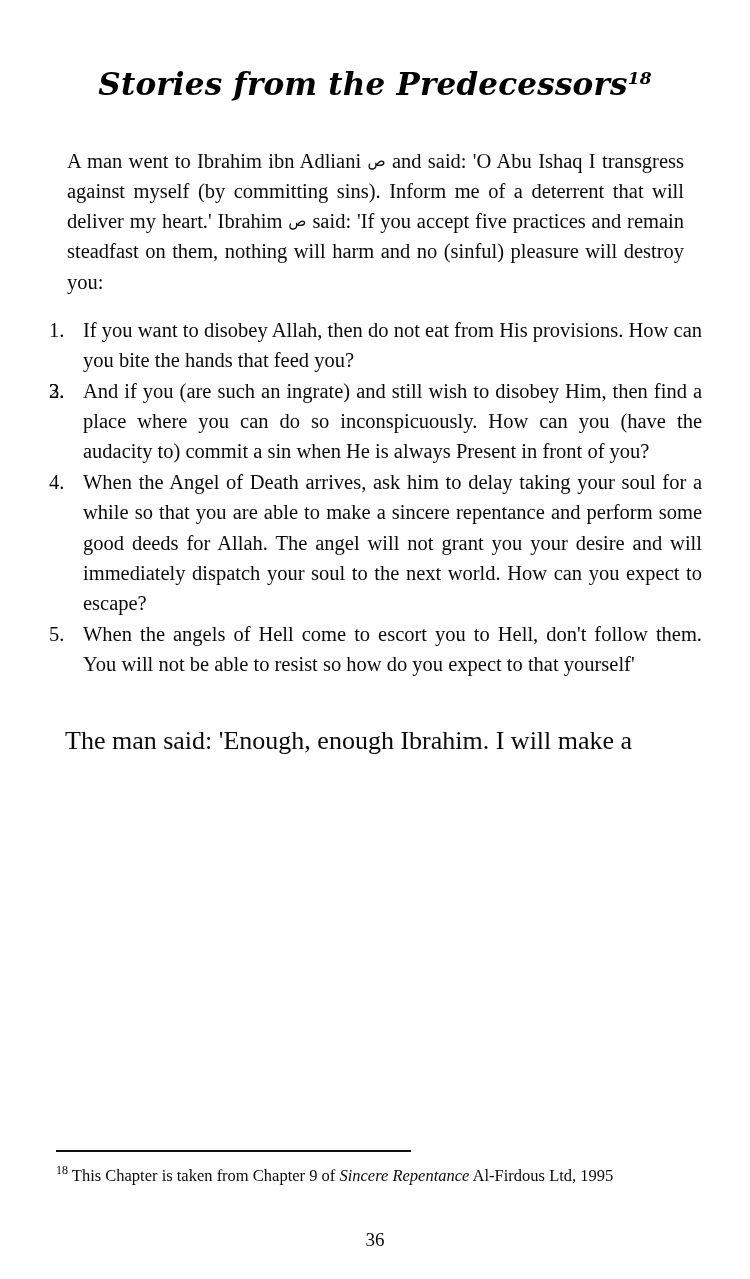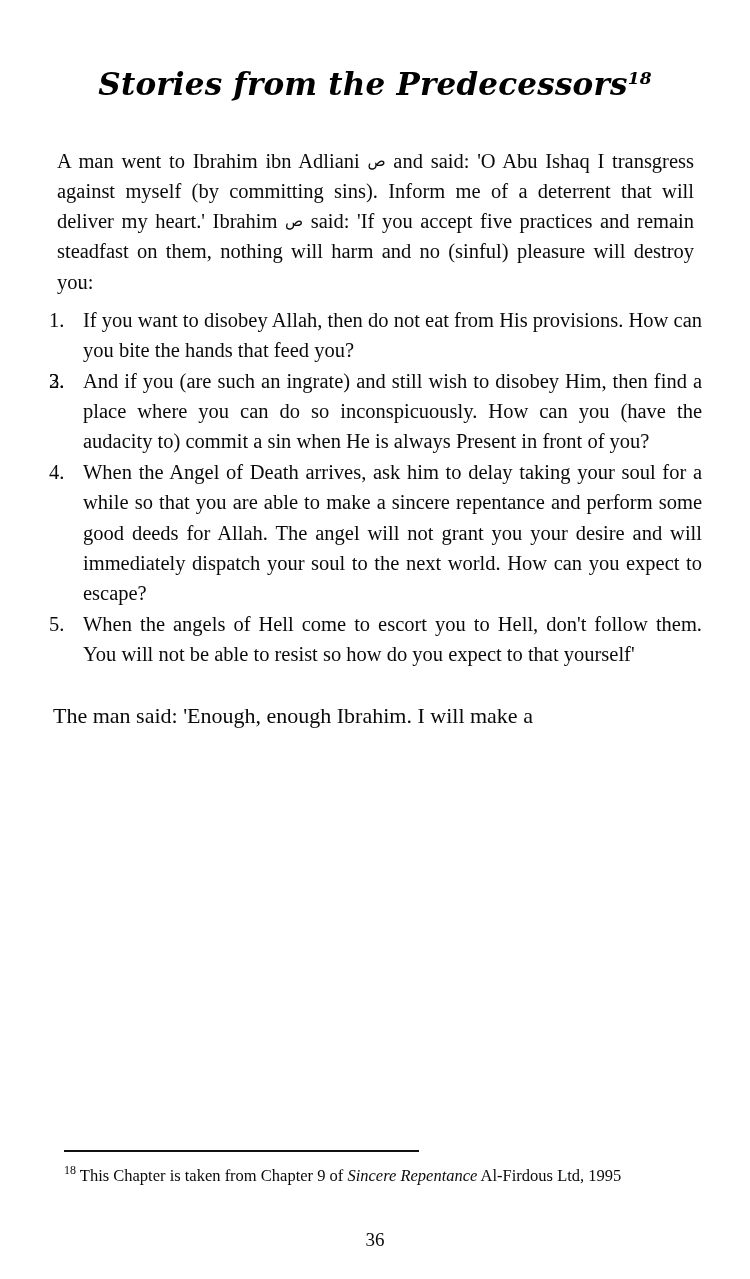--- a/index.html
+++ b/index.html
@@ -42,21 +42,21 @@
   }
   .body-block {
     margin-top: 44px;
     padding: 0 0 0 1px;
   }
   p.para {
     font-size: 20.5px;
     line-height: 1.47;
     text-align: justify;
     text-justify: inter-word;
-    margin: 8px;
+    margin: 18px;
     hyphens: none;
   }
   .sal {
     font-size: 15px;
     position: relative;
     top: -2px;
     letter-spacing: 0;
   }
   ol.points {
     list-style: none;
@@ -75,28 +75,28 @@
     position: absolute;
     left: 0;
     top: 0;
     width: 32px;
     text-align: left;
   }
   .spacer {
     height: 26px;
   }
   .closing {
-    font-size: 22px;
+    font-size: 26px;
     line-height: 1.47;
     text-align: justify;
-    margin: 4px;
+    margin: 16px;
   }
   .footnote-area {
     position: absolute;
-    left: 64px;
+    left: 56px;
     right: 48px;
     bottom: 92px;
   }
   .footnote-rule {
     width: 355px;
     height: 2px;
     background: #111;
     margin: 0 0 10px 0;
   }
   .footnote {

